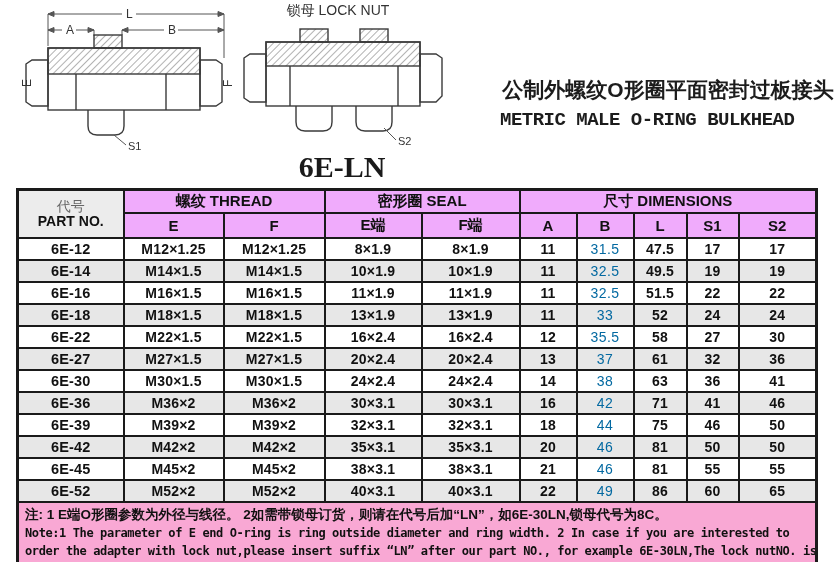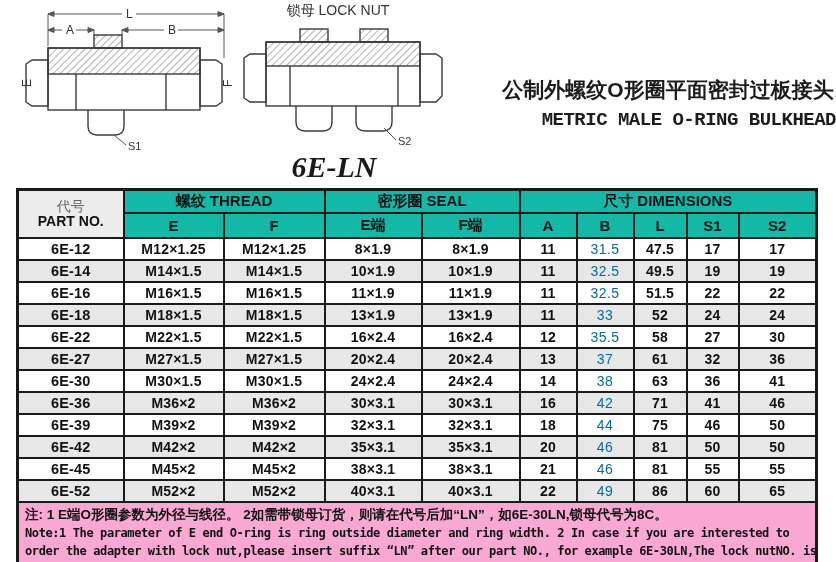--- a/index.html
+++ b/index.html
@@ -12,36 +12,36 @@
   .drawing { position:absolute; }
   .caption {
     position:absolute; text-align:center;
     font-family:"Liberation Serif", serif; font-weight:600; font-size:30px; color:#1a1a1a;
   }
   .title-zh {
     position:absolute; left:500px; top:76px; width:336px; text-align:center;
     font-size:21px; font-weight:bold; color:#1c1c1c; white-space:nowrap;
   }
   .title-en {
-    position:absolute; left:500px; top:109px; width:336px; text-align:right;
+    position:absolute; left:500px; top:109px; width:336px; text-align:left;
     font-family:"Liberation Mono", monospace; font-size:19px; font-weight:bold;
     color:#1c1c1c; white-space:nowrap; letter-spacing:-0.5px;
   }
   table.spec {
     position:absolute; left:16px; top:188px; width:799px;
     border-collapse:collapse; table-layout:fixed;
     border:3px solid #1a1a1a;
   }
   table.spec th, table.spec td {
     border:2px solid #1a1a1a; text-align:center; vertical-align:middle;
     padding:0; overflow:hidden; white-space:nowrap;
   }
   thead tr.h1 { height:23px; }
   thead tr.h2 { height:25px; }
-  thead th { font-size:15px; font-weight:bold; background:#14b8a6; }
+  thead th { font-size:15px; font-weight:bold; background:#f0abfc; }
   th.partcell { background:#ececec; }
   .part-zh { font-weight:normal; color:#666; font-size:14px; line-height:15px; }
   .part-en { font-weight:bold; color:#111; font-size:14px; line-height:14px; }
   .hdr-group { white-space:pre; }
   tbody tr { height:22px;margin-top:20px; }
   tbody tr.alt td { background:#e7e7e7; }
   tbody td { font-size:14px; font-weight:bold; letter-spacing:0.2px; }
   tbody td.cell-part { font-size:14.5px; }
   tbody td.b-col {
     font-family:Liberation Sans, sans-serif; font-weight:normal;
@@ -124,21 +124,21 @@
       <rect x="122" y="29" width="28" height="13" fill="url(#hatch)"></rect>
       <polygon points="182,54 198,54 204,58 204,96 198,102 182,102"></polygon>
       <line x1="52" y1="66" x2="52" y2="106"></line>
       <line x1="160" y1="66" x2="160" y2="106"></line>
       <path d="M58,106 L58,122 Q58,131 67,131 L85,131 Q94,131 94,122 L94,106"></path>
       <path d="M118,106 L118,122 Q118,131 127,131 L145,131 Q154,131 154,122 L154,106"></path>
     </g>
     <line x1="146" y1="128" x2="158" y2="140" stroke="#555" stroke-width="1"></line>
     <text x="160" y="145" font-size="11">S2</text>
   </svg>
-  <div class="caption" style="left:274px;top:150px;width:120px;font-style:italic;">6E-LN</div>
+  <div class="caption" style="left:282px;top:150px;width:120px;">6E-LN</div>
 
   <div class="title-zh">公制外螺纹O形圈平面密封过板接头</div>
   <div class="title-en">METRIC MALE O-RING BULKHEAD</div>
 
   <table class="spec">
     <colgroup>
       <col style="width:106px">
         <col style="width:100px">
         <col style="width:101px">
       <col style="width:97px">

